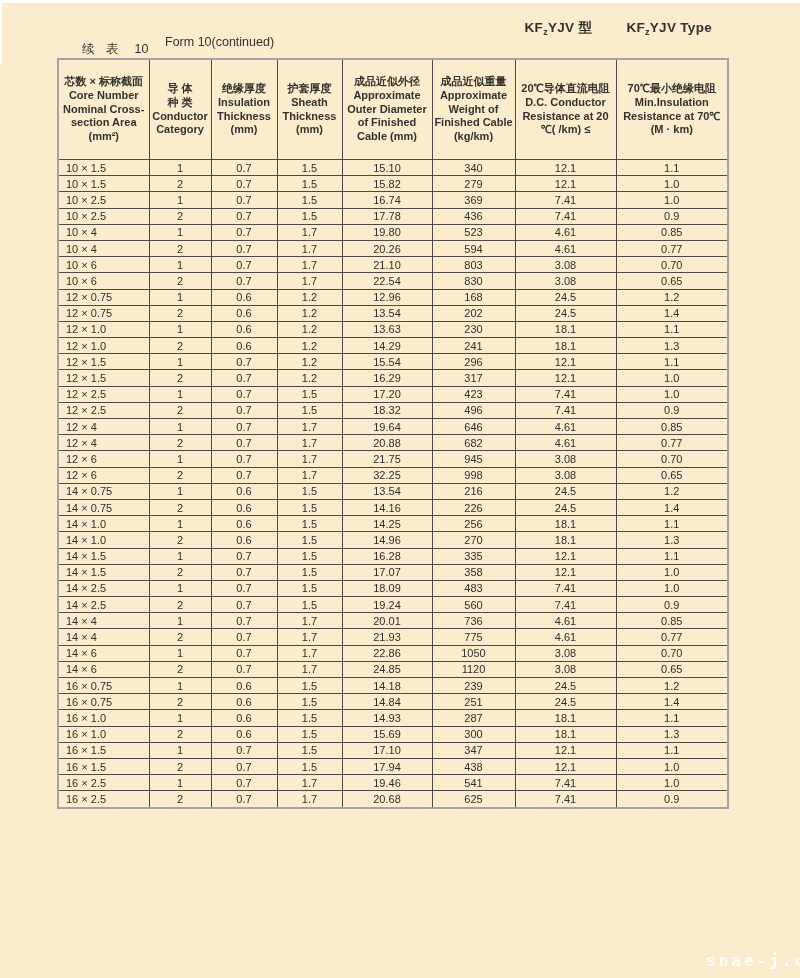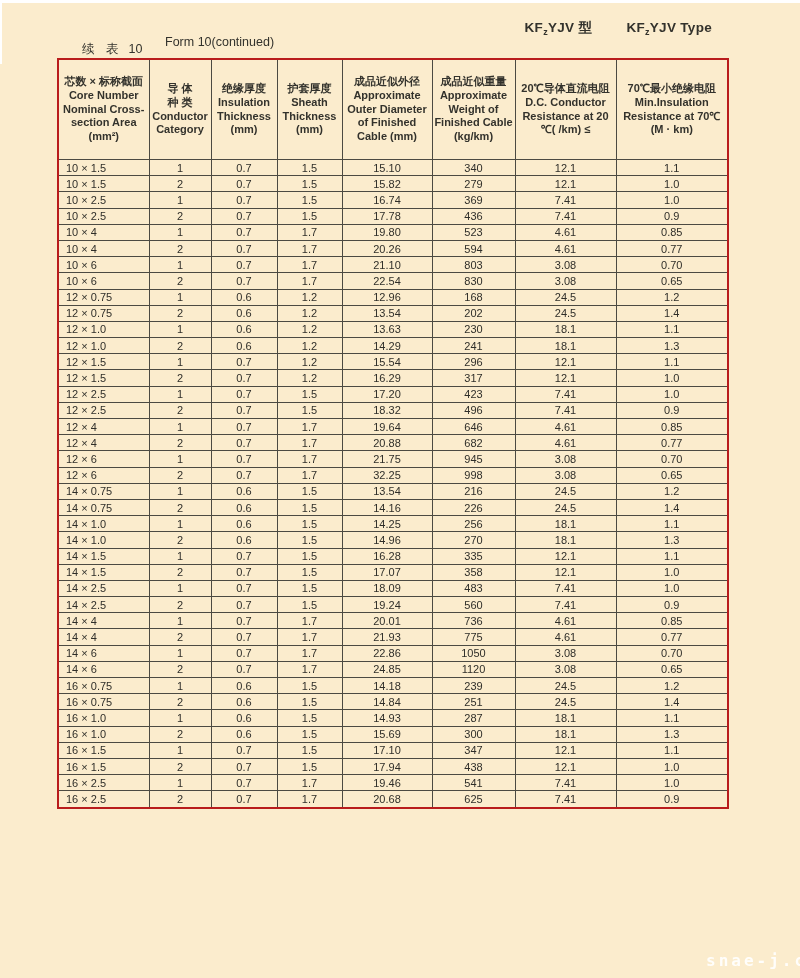--- a/index.html
+++ b/index.html
@@ -17,27 +17,27 @@
   .model-title{
     position:absolute;top:19px;right:88px;
     font-size:13.5px;font-weight:bold;letter-spacing:0.3px;
     white-space:nowrap;
   }
   .model-title .gap{display:inline-block;width:26px;}
   sub.z{font-size:9px;vertical-align:-3px;}
 
   .caption{position:absolute;top:41px;left:82px;font-size:12.5px;white-space:nowrap;}
   .caption .zh{letter-spacing:4px;}
-  .caption .num{margin-left:6px;}
+  .caption .num{margin-left:12px;}
   .caption-en{position:absolute;top:35px;left:165px;font-size:12.5px;white-space:nowrap;}
 
   table.spec{
     position:absolute;top:58px;left:57px;
     width:670px;border-collapse:collapse;table-layout:fixed;
-    border:2px solid #b91c1c;
+    border:2px solid #a3a3a3;
     background:#fbeccd;
   }
   table.spec th,table.spec td{
     border:1px solid #4c4a42;
     text-align:center;vertical-align:middle;
     overflow:hidden;
   }
   table.spec th{
     font-size:11px;line-height:13.8px;font-weight:bold;
     height:95px;padding:2px 1px;

